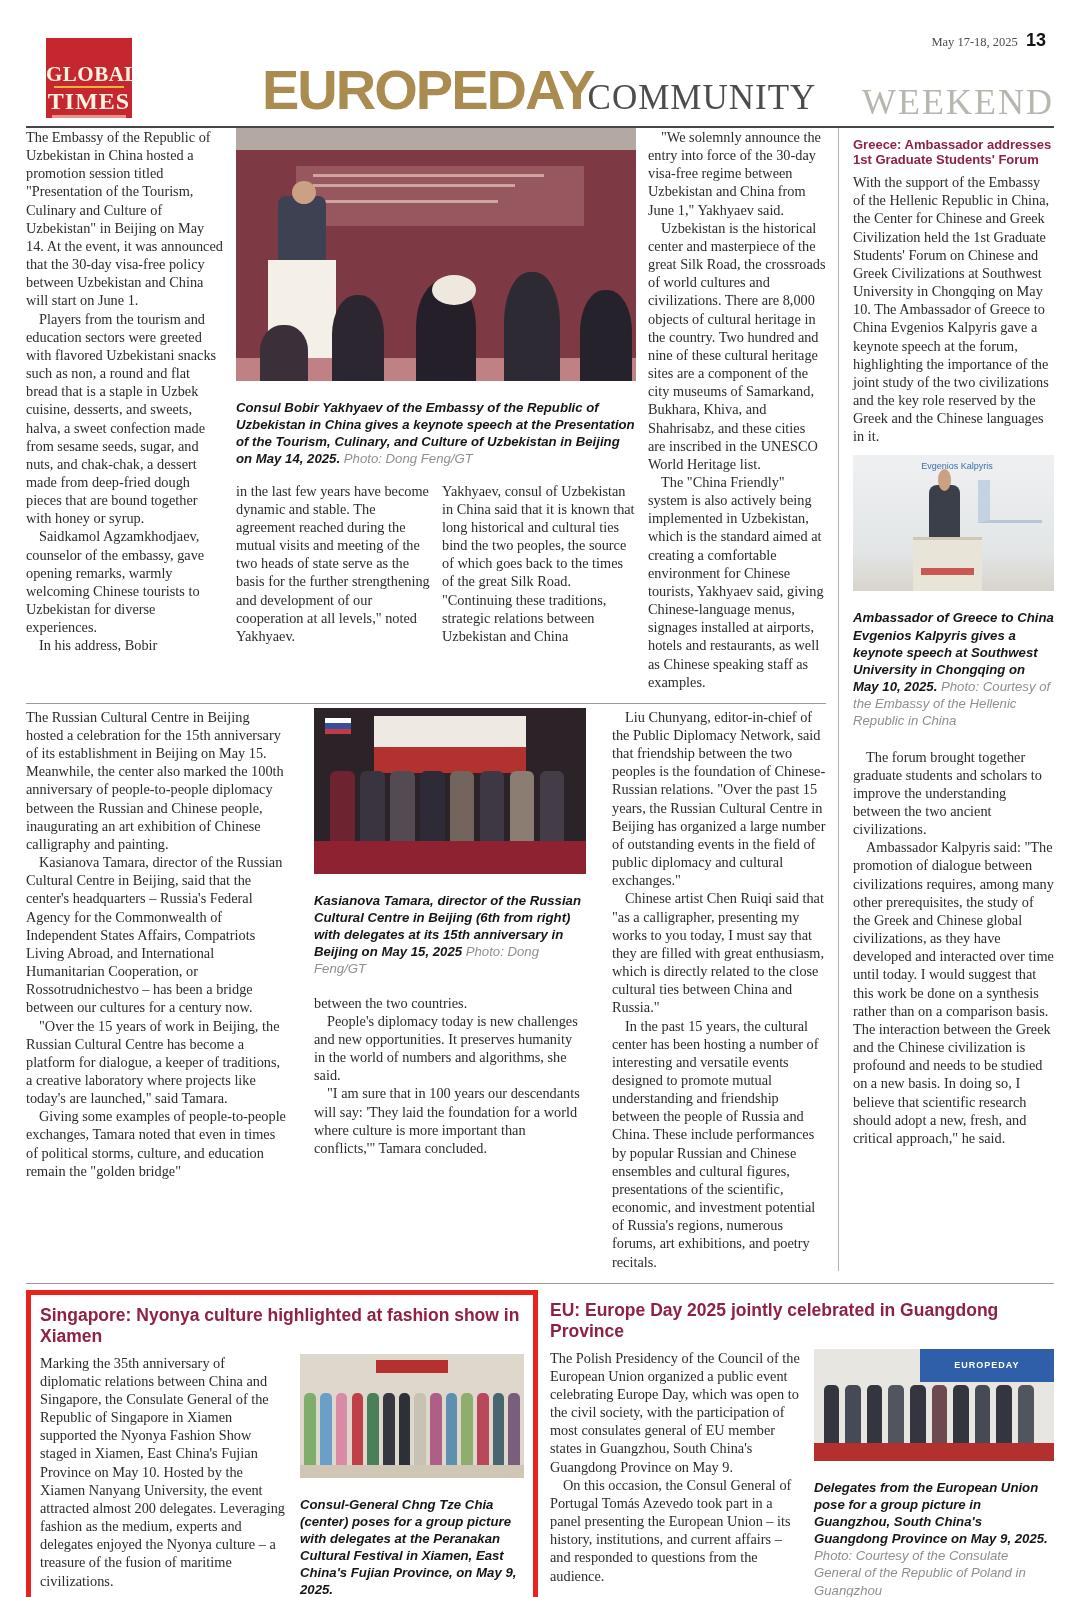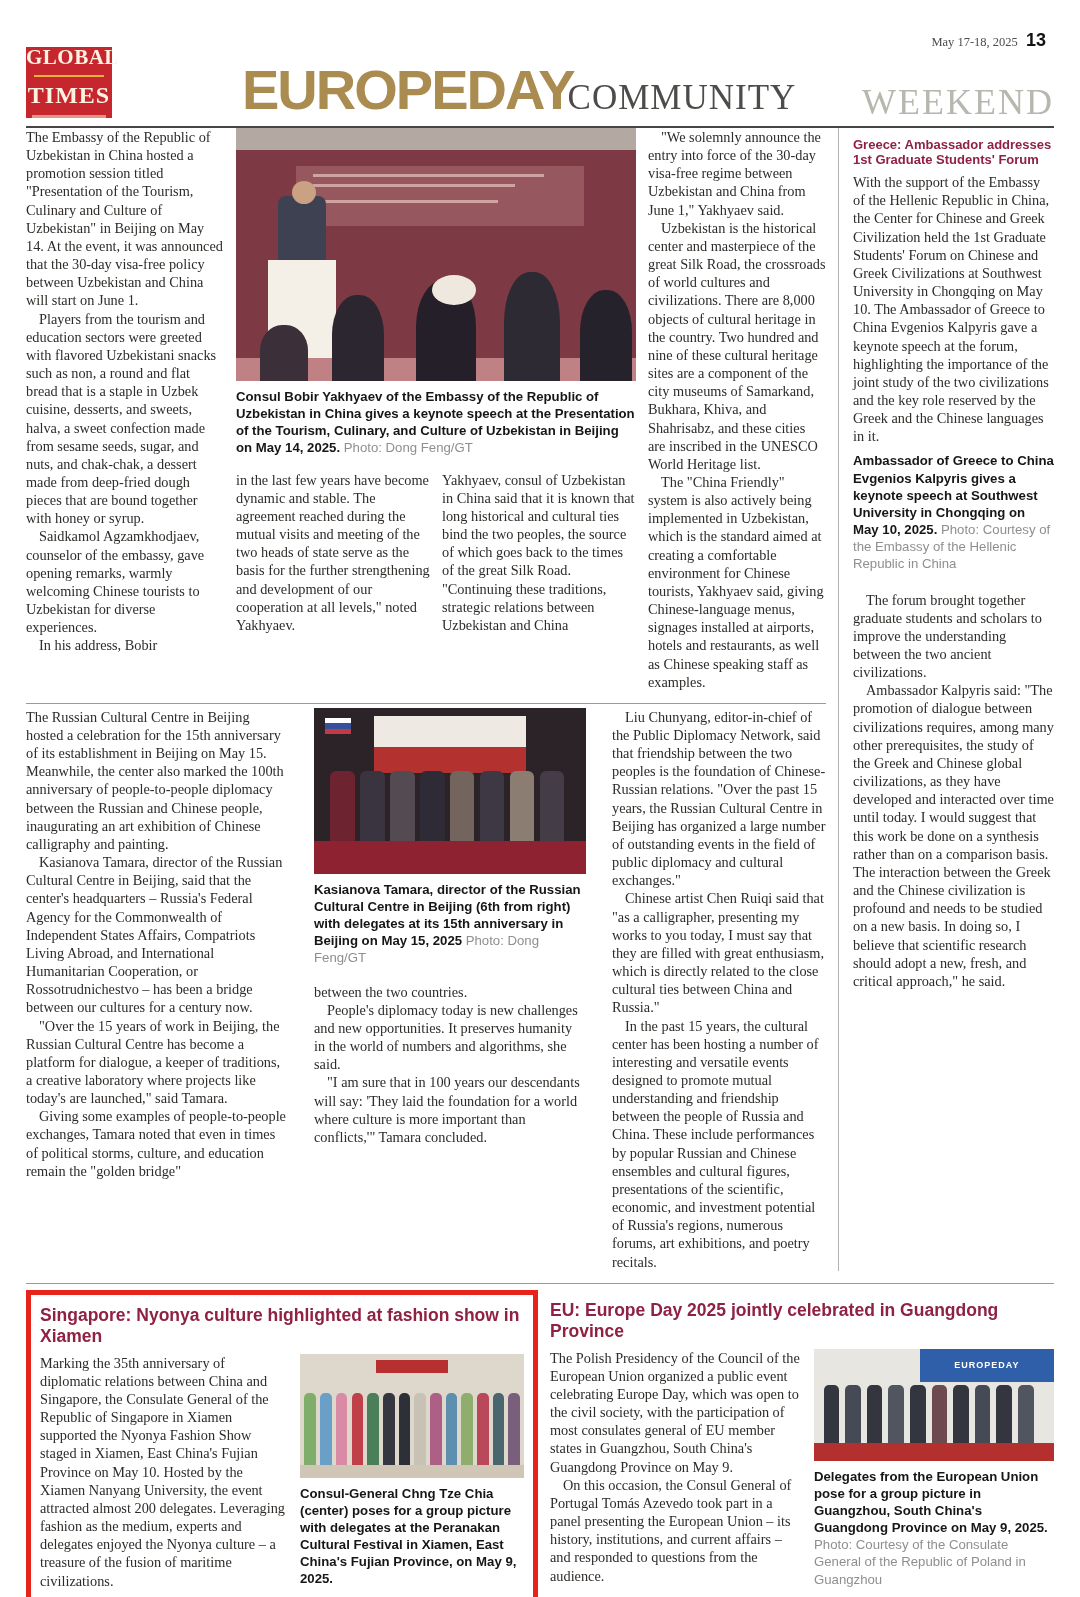--- a/index.html
+++ b/index.html
@@ -3,38 +3,38 @@
 <meta charset="utf-8">
 <style>
   html,body{margin:0;padding:0;background:#e9e9e9;}
   .page{width:1080px;min-height:1597px;margin:0 auto;background:#fff;outline:1px solid #d7d7d7;
         font-family:"Liberation Serif",serif;color:#2e2b28;position:relative;box-sizing:border-box;
         padding:0 26px 10px;overflow:hidden;}
   
   .dateline{position:absolute;top:30px;right:34px;font-family:"Liberation Serif",serif;color:#4c4c4c;font-size:12.5px;}
   .dateline b{font-size:18px;color:#111;margin-left:5px;font-family:"Liberation Sans",sans-serif;}
   .masthead{display:flex;align-items:flex-end;padding-top:46px;height:72px;}
-  .gtlogo{width:86px;height:71px;background:#c6272e;color:#fdf3e0;font-family:"Liberation Serif",serif;
-          font-weight:700;text-align:center;display:flex;flex-direction:column;justify-content:space-between;line-height:1.0;}
+  .gtlogo{width:86px;height:80px;background:#c6272e;color:#fdf3e0;font-family:"Liberation Serif",serif;
+          font-weight:700;text-align:center;display:flex;flex-direction:column;justify-content:flex-end;line-height:1.0;margin-left:20px;}
   .gtlogo .l1{font-size:21px;letter-spacing:.5px;}
   .gtlogo .sep{height:2px;background:#e8b53c;margin:1px 8px;}
   .gtlogo .l2{font-size:24px;letter-spacing:1px;}
   .gtlogo .tiny{height:3px;background:rgba(255,240,210,.55);margin:2px 6px 0;}
   .mast-title{margin-left:130px;display:flex;align-items:baseline;}
   .t-diplomatic{font-family:"Liberation Sans",sans-serif;font-weight:700;font-size:56px;color:#ab8c50;
                 letter-spacing:-2px;line-height:.9;}
   .t-community{font-family:"Liberation Serif",serif;font-size:35px;color:#4e4c49;letter-spacing:1px;margin-left:-6px;}
   .t-weekend{margin-left:auto;font-family:"Liberation Serif",serif;font-size:36px;color:#b7b7af;letter-spacing:2px;line-height:.9;}
   .header-rule{border-top:2px solid #474543;margin-top:8px;}
   
   .hl{font-family:"Liberation Sans",sans-serif;font-weight:700;color:#8f2143;}
   .hl-big{font-size:19.5px;margin:9px 0 7px;}
   .body p{margin:0;font-size:14.3px;line-height:1.27;text-align:left;}
   .body p.ind{text-indent:13px;}
-  .cap{font-family:"Liberation Sans",sans-serif;font-size:13.2px;line-height:1.3;margin-top:7px;}
+  .cap{font-family:"Liberation Sans",sans-serif;font-size:13.2px;line-height:1.3;margin-top:18px;font-style:italic;}
   .cap b{color:#161616;}
   .cap .credit{color:#8f8f8f;font-weight:400;}
   .rule{border:0;border-top:1px solid #9a9a9a;margin:12px 0 4px;}
   .photo{position:relative;overflow:hidden;width:100%;}
   .photo *{position:absolute;}
   
   .mainwrap{display:flex;}
   .left-main{width:800px;}
   .aside-gr{flex:1;margin-left:12px;padding-left:14px;border-left:1px solid #b3b3b3;}
   .uz-row{display:flex;gap:12px;}
@@ -207,20 +207,28 @@
           </div>
         </div>
       </section>
     </div>
 
     <aside class="aside-gr">
       <h2 class="hl gr-hl">Greece: Ambassador addresses 1st Graduate Students' Forum</h2>
       <div class="body">
         <p>With the support of the Embassy of the Hellenic Republic in China, the Center for Chinese and Greek Civilization held the 1st Graduate Students' Forum on Chinese and Greek Civilizations at Southwest University in Chongqing on May 10. The Ambassador of Greece to China Evgenios Kalpyris gave a keynote speech at the forum, highlighting the importance of the joint study of the two civilizations and the key role reserved by the Greek and the Chinese languages in it.</p>
       </div>
+      <div class="photo ph-gr" style="margin-top:10px;">
+        <div class="nm">Evgenios Kalpyris</div>
+        <div class="pag"></div>
+        <div class="spk"></div>
+        <div class="head"></div>
+        <div class="pod"></div>
+        <div class="red"></div>
+      </div>
       <div class="cap">
         <b>Ambassador of Greece to China Evgenios Kalpyris gives a keynote speech at Southwest University in Chongqing on May 10, 2025.</b><span class="credit"> Photo: Courtesy of the Embassy of the Hellenic Republic in China</span>
       </div>
       <div class="body" style="margin-top:18px;">
         <p class="ind">The forum brought together graduate students and scholars to improve the understanding between the two ancient civilizations.</p>
         <p class="ind">Ambassador Kalpyris said: "The promotion of dialogue between civilizations requires, among many other prerequisites, the study of the Greek and Chinese global civilizations, as they have developed and interacted over time until today. I would suggest that this work be done on a synthesis rather than on a comparison basis. The interaction between the Greek and the Chinese civilization is profound and needs to be studied on a new basis. In doing so, I believe that scientific research should adopt a new, fresh, and critical approach," he said.</p>
       </div>
     </aside>
   </div>
 

